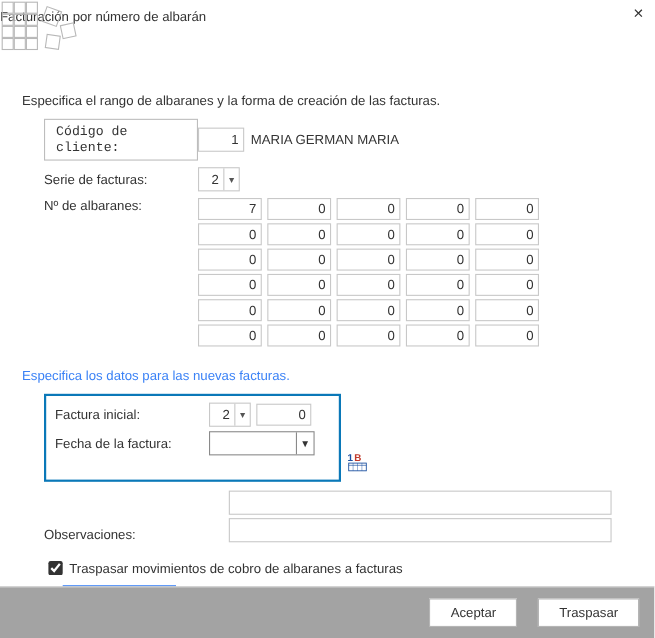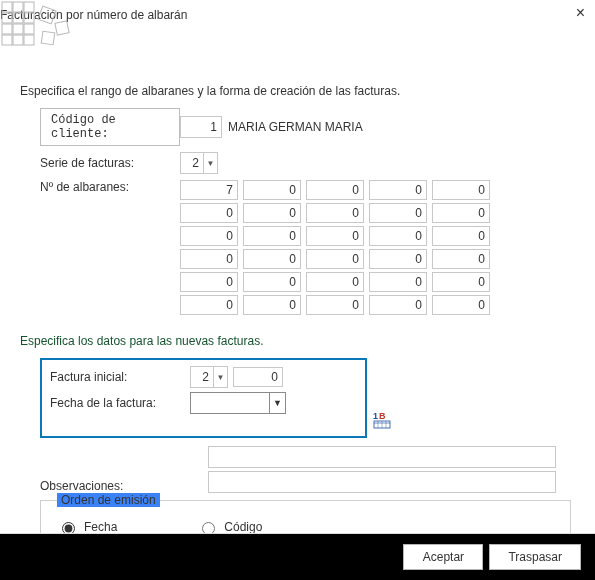--- a/index.html
+++ b/index.html
@@ -21,21 +21,21 @@
   .titlebar .close {
     position: absolute; right: 10px; top: 4px;
     font-size: 16px; color: #333; cursor: pointer;
     font-family: Arial, sans-serif;
   }
   .logo-icon {
     position: absolute; left: 0; top: 0; width: 80px; height: 60px;
   }
   .content { padding: 14px 4px 0 20px; }
   .section-label { margin: 40px 0 10px 0; color: #333; }
-  .section-label2 { margin: 16px 0 10px 0; color: #14532d; }
+  .section-label2 { margin: 16px 0 10px 0; color: #3b82f6; }
   .row { display: flex; align-items: center; margin-bottom: 6px; }
   .label-col { width: 160px; padding-left: 20px; }
   .btn-like {
     display: inline-block; border: 1px solid #bdbdbd;
     padding: 4px 10px; background: #fff; color: #333;
     font-size: 12px; cursor: pointer;
   }
   .text-input {
     border: 1px solid #c8c8c8; height: 22px;
     font-size: 12px; padding: 0 4px; background: #fff; color: #333;
@@ -53,21 +53,21 @@
   .combo .combo-val { width: 22px; text-align: right; padding: 0 4px; font-size: 12px; }
   .combo .combo-btn {
     width: 14px; height: 100%; border-left: 1px solid #c8c8c8;
     display: flex; align-items: center; justify-content: center;
     font-size: 8px; color: #555; cursor: pointer;
   }
   .highlight-box {
     border: 2px solid #0a78b8;
     padding: 6px 8px 6px 0;
     margin-left: 20px;
-    width: 327px;
+    width: 270px;
   }
   .highlight-box .row { margin-bottom: 4px; }
   .highlight-box .label-col { width: 148px; padding-left: 8px; }
   .date-combo {
     display: inline-flex; align-items: center;
     border: 1px solid #8a8a8a; height: 22px; background: #fff; width: 96px;
   }
   .date-combo .dc-val { flex: 1; padding: 0 4px; }
   .date-combo .dc-btn {
     width: 16px; height: 100%; border-left: 1px solid #8a8a8a;
@@ -91,22 +91,22 @@
   .fieldset-legend {
     font-size: 12px; color: #333; padding: 0 4px;
     background: #3b82f6;
   }
   .radio-row { display: flex; gap: 80px; margin-top: 2px; }
   .radio-item { display: flex; align-items: center; gap: 6px; }
   .radio-item input[type=radio] { width:13px; height:13px; accent-color:#333;}
   .footer {
     position: absolute; bottom: 0; left: 0; right: 0;
     border-top: 1px solid #dcdcdc;
-    display: flex; justify-content: flex-end; gap: 6px;
-    padding: 10px 14px; background: #000000;
+    display: flex; justify-content: flex-end; gap: 19px;
+    padding: 10px 14px; background: #a3a3a3;
   }
   .footer button {
     border: 1px solid #b5b5b5; background: #fff;
     padding: 5px 18px; font-size: 12px; color: #333; cursor: pointer;
     min-width: 80px;
   }
   .client-name { margin-left: 6px; color: #333; }
   .client-code { width: 42px; }
 </style>
 </head>
@@ -242,20 +242,24 @@
     </div>
 
     <div class="obs-row">
       <div class="obs-label">Observaciones:</div>
       <div class="obs-inputs">
         <input class="text-input" value="" style="">
         <input class="text-input" value="" style="">
       </div>
     </div>
 
+    <div class="check-row">
+      <input type="checkbox" id="chk" checked="" style="">
+      <label for="chk">Traspasar movimientos de cobro de albaranes a facturas</label>
+    </div>
 
     <fieldset class="fieldset">
       <legend class="fieldset-legend">Orden de emisión</legend>
       <div class="radio-row">
         <label class="radio-item">
           <input type="radio" name="orden" checked="" style="">
           <span>Fecha</span>
         </label>
         <label class="radio-item">
           <input type="radio" name="orden" style="">

